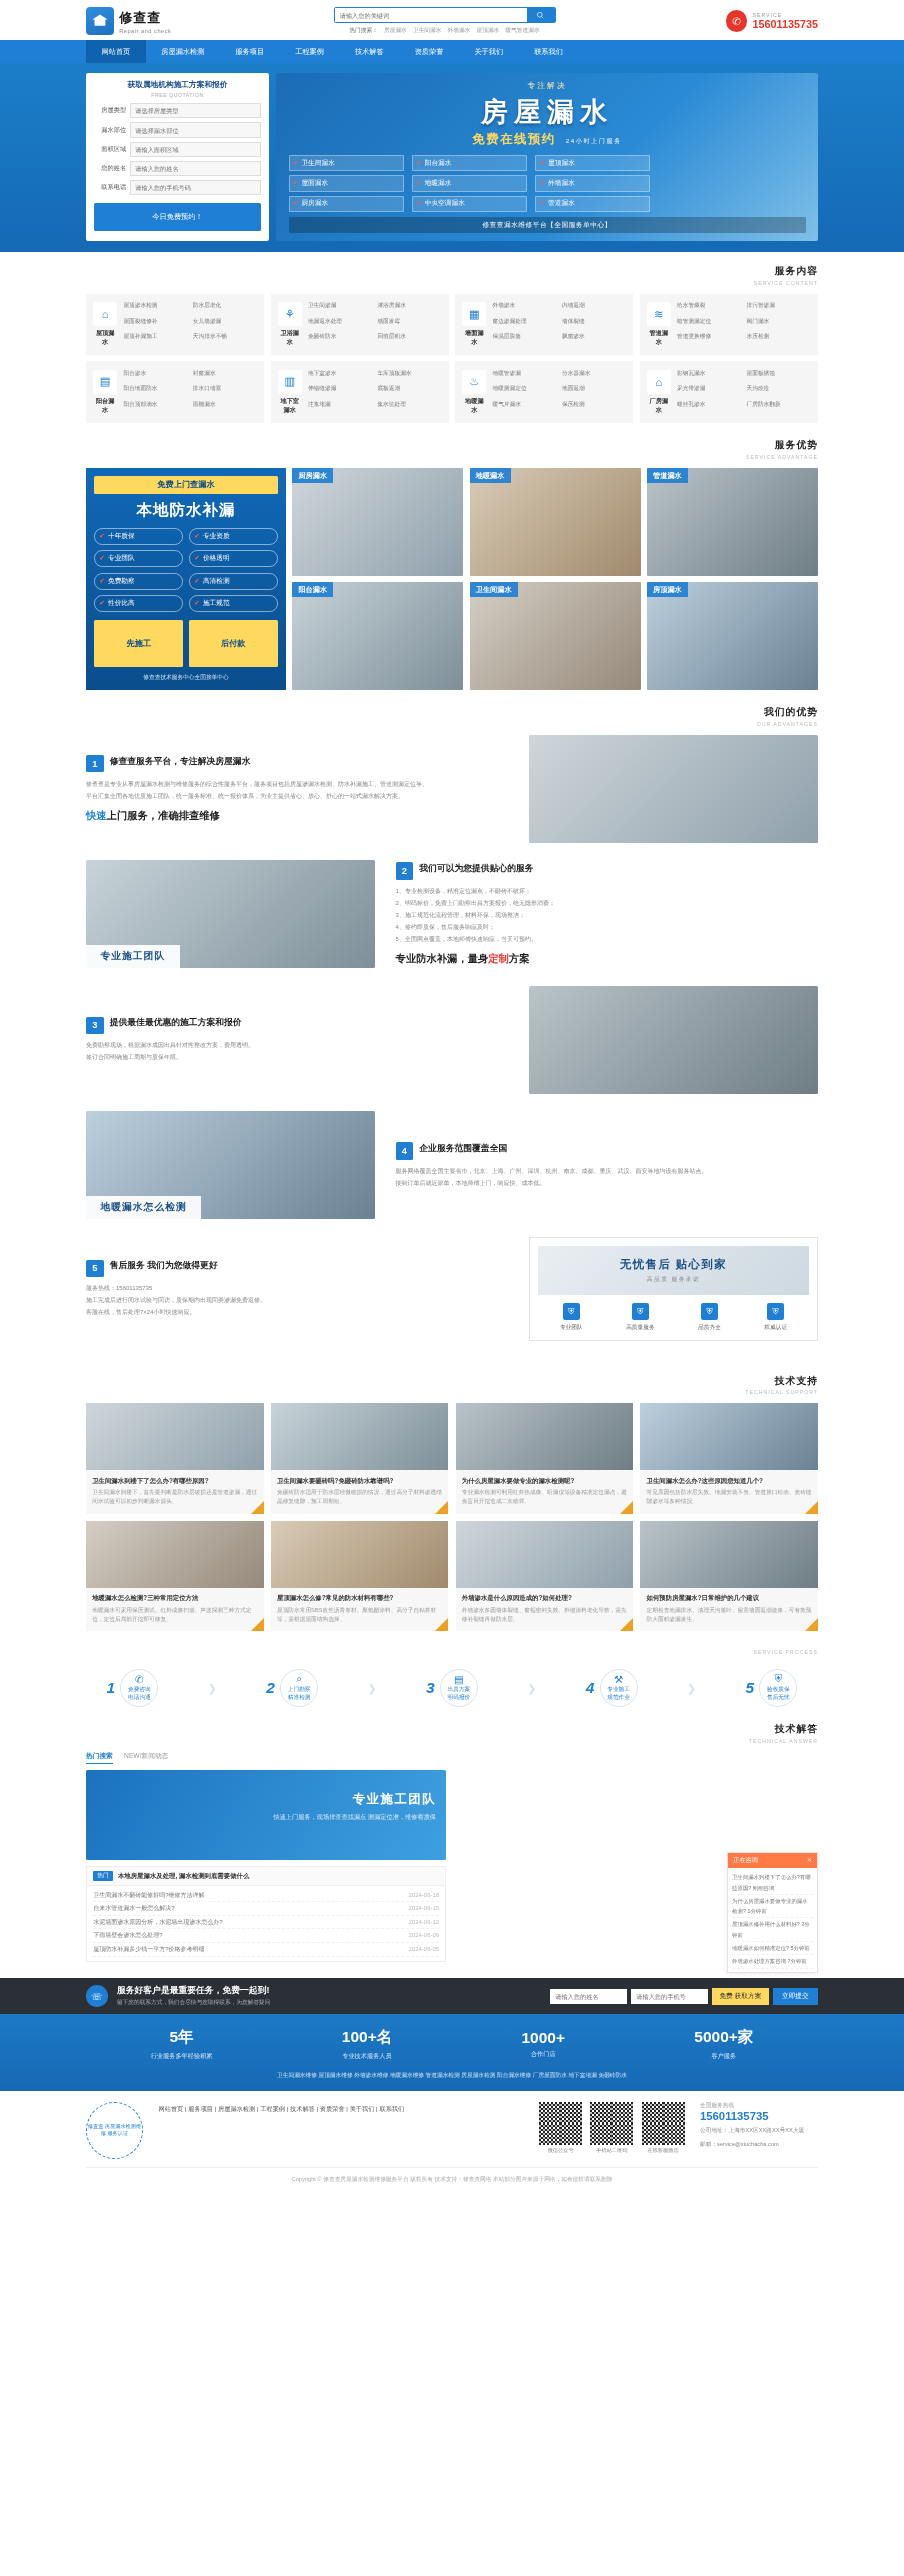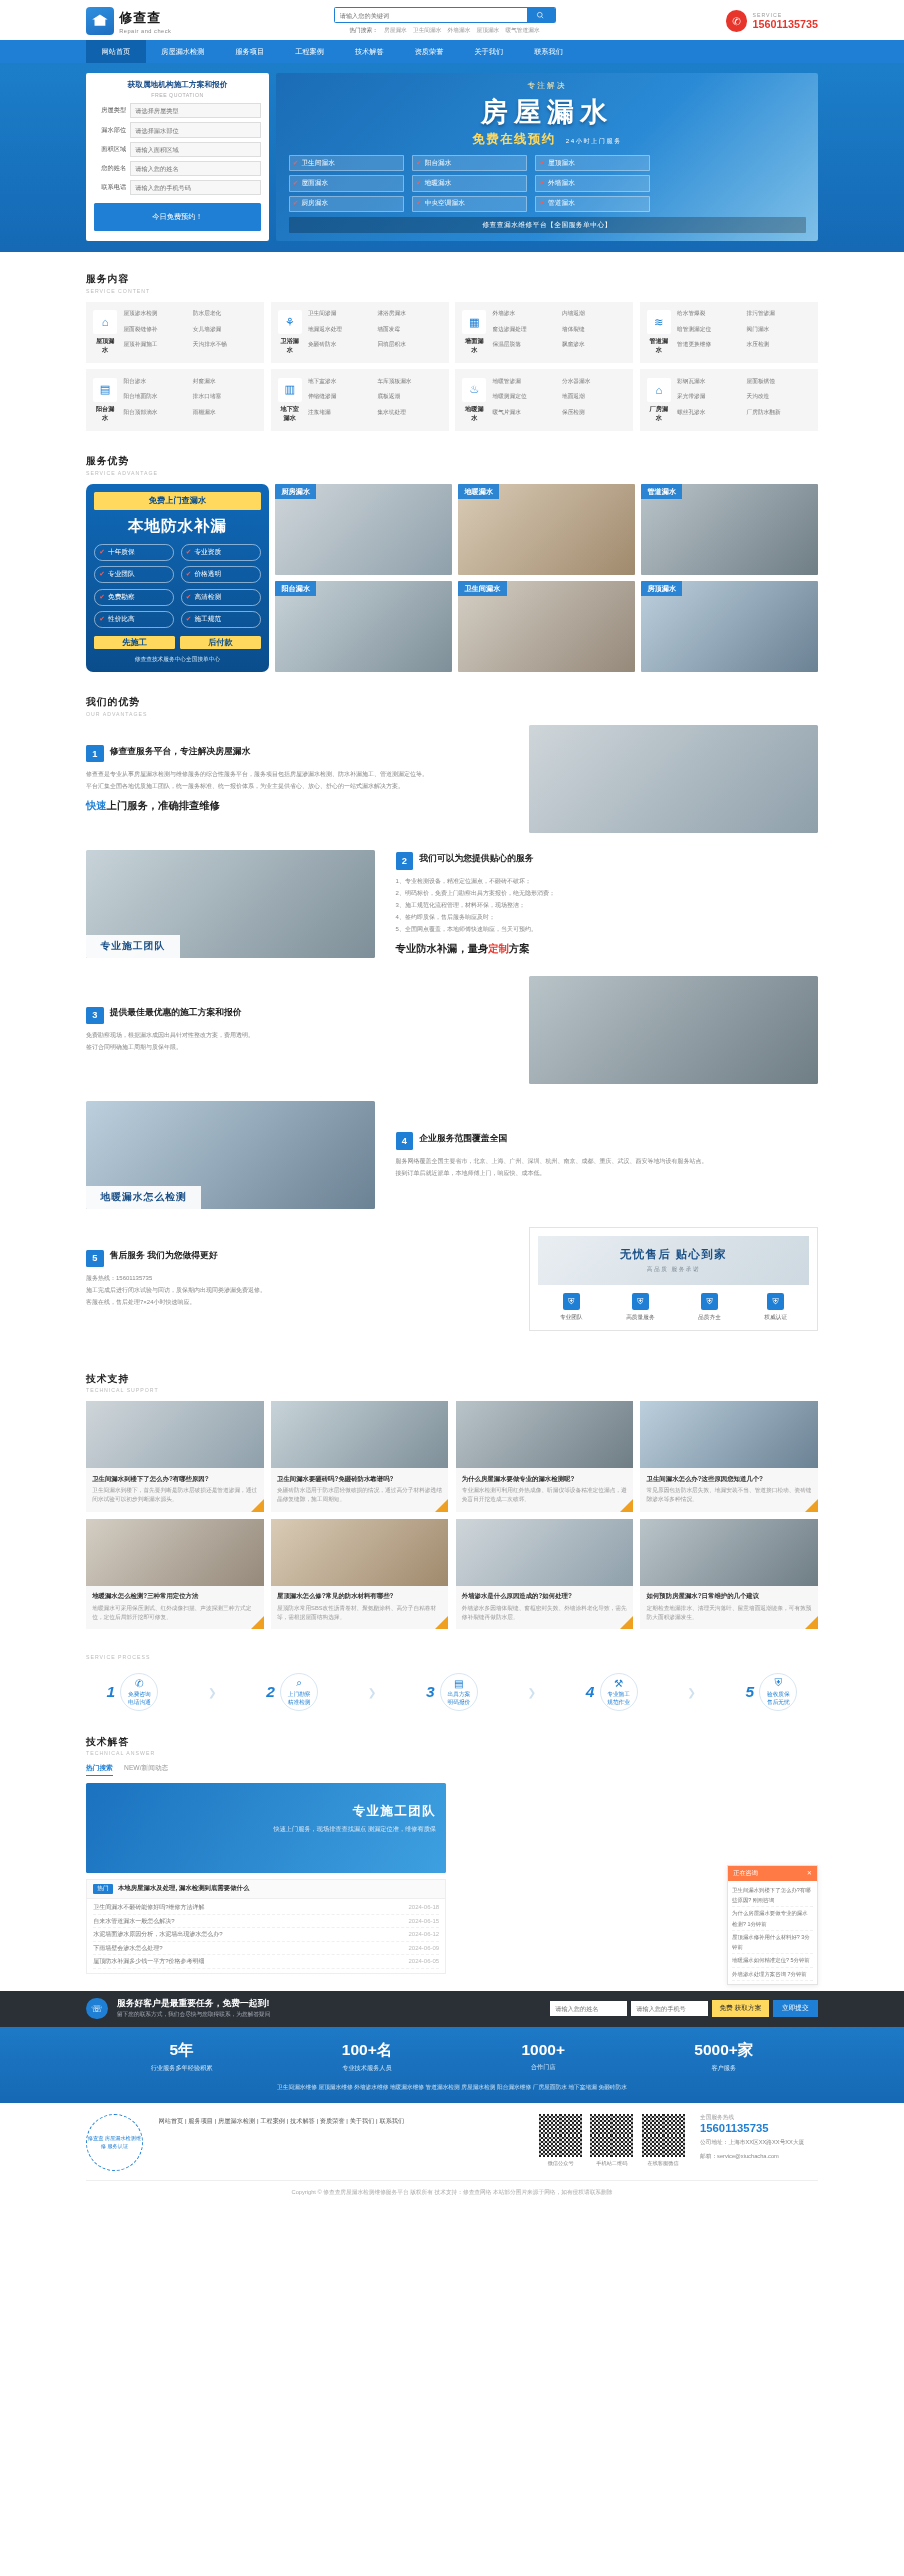--- a/index.html
+++ b/index.html
@@ -65,41 +65,41 @@
   .bm-title { font-size: 27px; font-weight: bold; letter-spacing: 6.2px; text-align: center; margin: 3.1px 0 1px; text-shadow: 0 1.5px 3.1px rgba(0,0,0,.3); }
   .bm-sub { text-align:center; font-size: 12.4px; color: #ffd95e; font-weight: bold; letter-spacing: 1.5px;}
   .bm-sub small { font-size: 6.2px; color:#fff; font-weight: normal; margin-left: 5.2px;}
   .bm-grid { display: grid; grid-template-columns: 1fr 1fr 1fr; gap: 4.1px 8.2px; margin: 7.2px 0 5.2px; width: 70%; }
   .bm-grid div { background: rgba(255,255,255,.15); border:0.5px solid rgba(255,255,255,.35); padding: 2.6px 3.1px; font-size: 6.7px; border-radius: 1px;}
   .bm-grid div:before { content:"✔"; color:#ff5a4c; margin-right: 3.1px; }
   .bm-foot { background: rgba(0,0,0,.25); text-align: center; padding: 3.6px; font-size: 6.7px; letter-spacing: 0.5px; border-radius: 1px;}
 
   
   .sec { padding: 13.4px 0 3.1px; }
-  .sec-hd { text-align: left; margin-bottom: 8.2px; margin-top: 8px; }
+  .sec-hd { text-align: right; margin-bottom: 8.2px; }
   .sec-hd h2 { font-size: 9.8px; color: #222; font-weight: bold; letter-spacing: 1px;}
   .sec-hd p { font-size: 5.2px; color: #bbb; letter-spacing: 1px; margin-top: 1.5px;}
 
   
   .svc-grid { display: grid; grid-template-columns: repeat(4,1fr); gap: 6.2px; }
   .svc-card { background: #f5f5f5; padding: 8.2px 7.2px; display: flex; gap: 6.2px; min-height: 47px;}
   .svc-ico { width: 24px; height: 24px; background:#fff; border-radius: 2.1px; display:flex; align-items:center;justify-content:center; font-size: 11.3px; color:#1f7fd4;}
   .svc-tags { display: grid; grid-template-columns: 1fr 1fr; gap: 1.5px 5.2px; font-size: 5.7px; color: #777; flex:1;}
   .svc-name { font-size: 6.2px; color: #333; font-weight: bold; margin-top: 3.1px; text-align:center; width: 24px;}
 
   
   .adv-wrap { display: flex; gap: 6.2px; }
-  .adv-left { width: 183px; background: linear-gradient(180deg,#1069b8,#0a4d8c); color: #fff; padding: 8.2px; border-radius: 7px;}
+  .adv-left { width: 200px; background: linear-gradient(180deg,#1069b8,#0a4d8c); color: #fff; padding: 8.2px; border-radius: 0;}
   .adv-left .l1 { background:#ffd95e; color:#0a4d8c; text-align:center; font-size: 8.2px; font-weight: bold; padding: 3.1px; border-radius: 1.5px;}
   .adv-left .l2 { font-size: 15.5px; font-weight: bold; text-align:center; margin: 6.2px 0 7.2px; letter-spacing: 1px;}
   .adv-list { display: grid; grid-template-columns: 1fr 1fr; gap: 5.2px 6.2px; }
   .adv-list div { border: 0.5px solid rgba(255,255,255,.5); border-radius: 8.2px; padding: 3.1px 4.1px; font-size: 6.7px;}
   .adv-list div:before{ content:"✔"; color:#ff5a4c; margin-right:3.1px;}
   .adv-foot { display:flex; gap: 5.2px; margin-top: 8.2px;}
-  .adv-foot span { flex:1; background:#ffd95e; color:#0a4d8c; text-align:center; font-weight:bold; padding: 1px; border-radius: 1.5px; font-size: 8.2px;}
+  .adv-foot span { flex:1; background:#ffd95e; color:#0a4d8c; text-align:center; font-weight:bold; padding: 18px; border-radius: 1.5px; font-size: 8.2px;}
   .adv-note { text-align:center; font-size: 5.7px; margin-top: 6.2px; color:#cfe6f8;}
 
   .adv-right { flex:1; display:grid; grid-template-columns: repeat(3,1fr); grid-template-rows: 1fr 1fr; gap: 6.2px;}
   .photo { position: relative; border-radius: 1px; overflow: hidden; min-height: 67px;}
   .photo .cap { position: absolute; left:0; top:0; background: rgba(31,127,212,.92); color:#fff; font-size: 7.2px; padding: 2.6px 6.2px; font-weight: bold;}
 
   
   .p1{background:linear-gradient(135deg,#cfd6da,#8fa0ab);}
   .p2{background:linear-gradient(135deg,#d9cbb6,#a08a6d);}
   .p3{background:linear-gradient(135deg,#b9c4c9,#6f7d85);}

